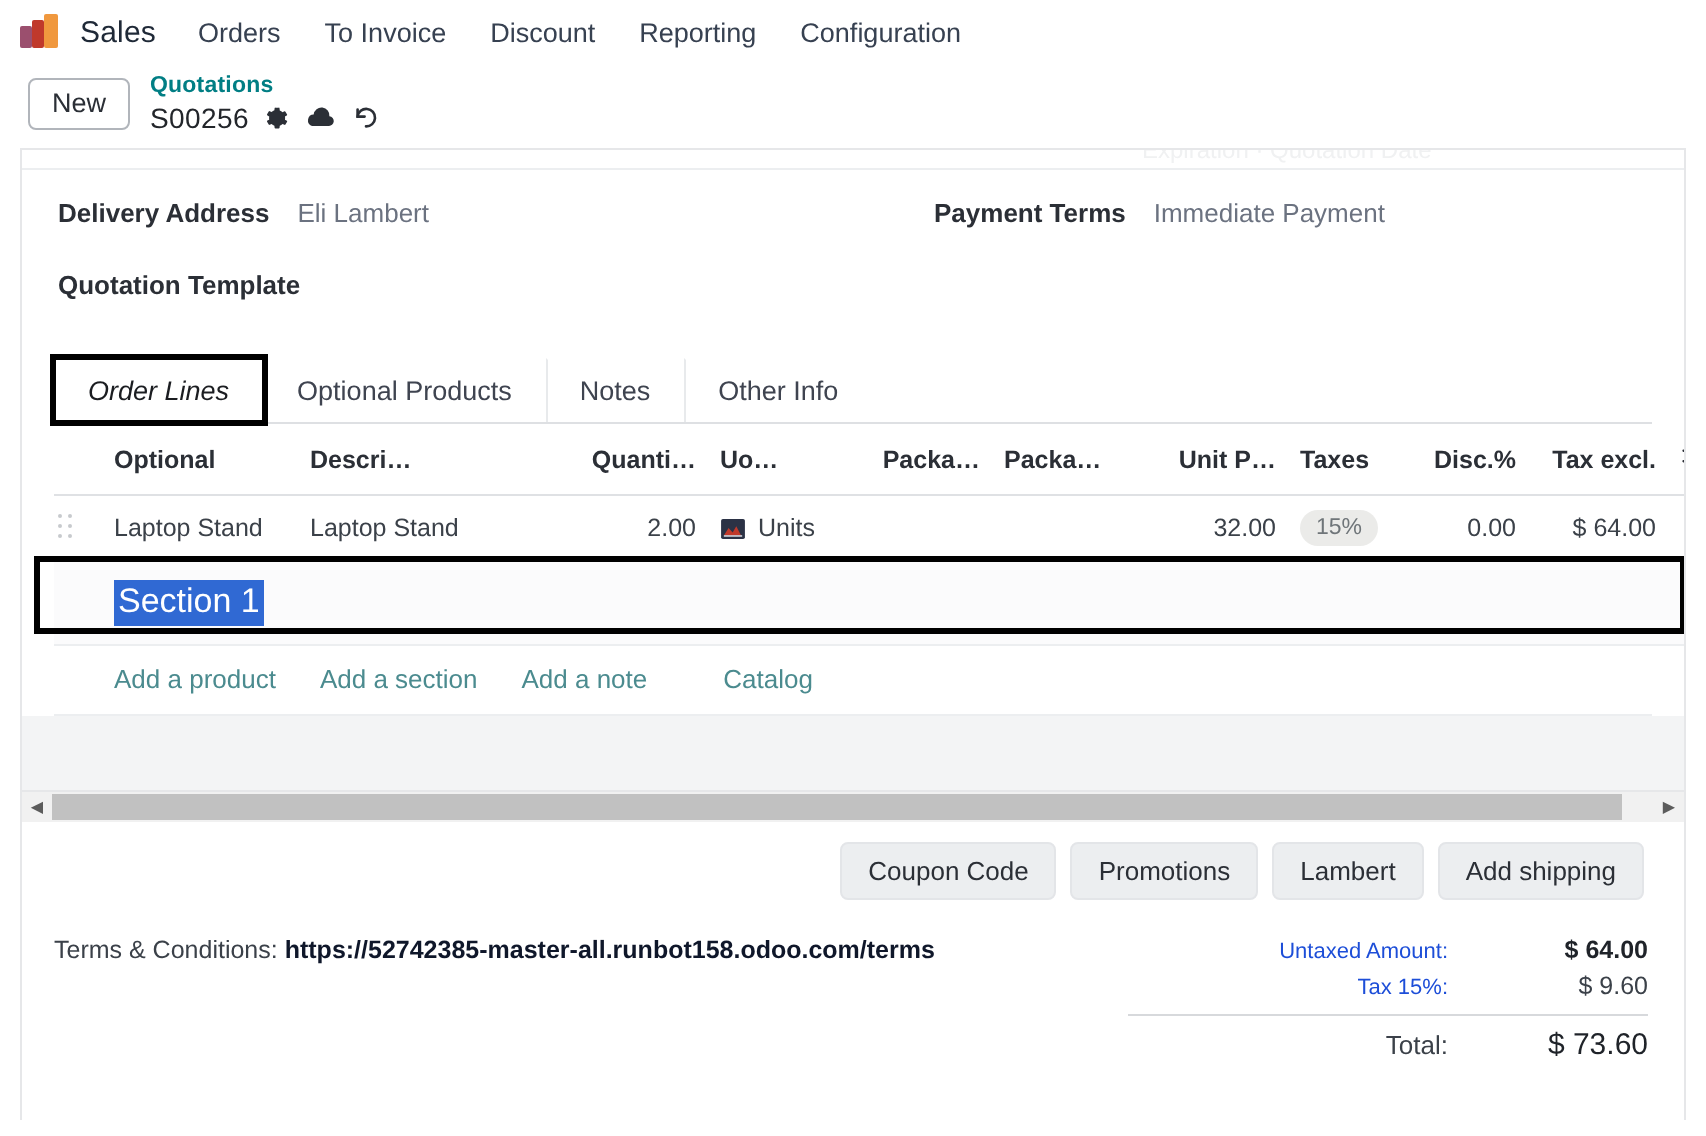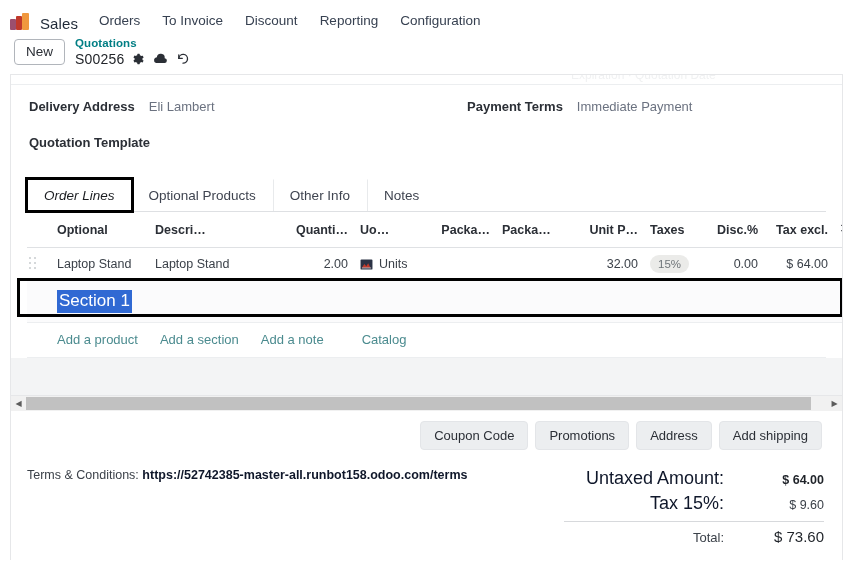--- a/index.html
+++ b/index.html
@@ -13,21 +13,21 @@
     font-size: 13px;
     color: #374151;
     -webkit-font-smoothing: antialiased;
   }
   .app { position: relative; width: 853px; height: 568px; background: #fff; }
 
   
   .navbar {
     height: 32px;
     display: flex;
-    align-items: flex-end;
+    align-items: center;
     padding: 0 6px;
     background: #ffffff;
     gap: 0px;
   }
   .brand-logo {
     width: 22px; height: 20px;
     margin: 0 6px 0 4px;
     position: relative;
     flex: 0 0 auto;
   }
@@ -321,21 +321,21 @@
     white-space: nowrap;
   }
 
   
   .bottom-area { display: flex; padding: 4px 18px 0 16px; }
   .terms { flex: 1; font-size: 12.5px; color: #3b4149; padding-top: 4px; }
   .terms a { color: #0f172a; text-decoration: none; cursor: pointer; font-weight: bold; }
 
   .totals { width: 260px; padding-top: 2px; }
   .tot-row { display: flex; justify-content: flex-end; align-items: baseline; padding: 2px 0; }
-  .tot-label { font-size: 18px; color: #0f172a; text-align: right; padding-right: 16px; }
+  .tot-label { font-size: 11px; color: #1d4ed8; text-align: right; padding-right: 16px; }
   .tot-val { font-size: 12.5px; color: #3b4149; width: 84px; text-align: right; }
   .tot-val.bold { font-weight: bold; color: #1f2329; }
   .tot-row.total { border-top: 1px solid #d7d9dc; margin-top: 5px; padding-top: 6px; }
   .tot-row.total .tot-label { font-size: 13px; color: #3b4149; }
   .tot-row.total .tot-val { font-size: 15px; font-weight: normal; color: #1f2329; }
   .margin-row { display: flex; justify-content: flex-end; padding: 26px 18px 0 0; }
   .margin-row .tot-label { font-size: 12.5px; color: #5f656d; padding-right: 18px; }
   .margin-row .tot-val { font-size: 12.5px; color: #5f656d; width: 110px; text-align: right; }
 </style>
 </head>
@@ -406,22 +406,22 @@
           <span class="field-label right">Payment Terms</span>
           <span class="field-value">Immediate Payment</span>
         </div>
       </div>
     </div>
 
     <div class="notebook">
       <div class="tabs">
         <div class="tab active highlight">Order Lines</div>
         <div class="tab">Optional Products</div>
+        <div class="tab">Notes</div>
         <div class="tab">Other Info</div>
-        <div class="tab">Notes</div>
       </div>
     </div>
 
     <div class="lines">
       <table class="o-list">
         <colgroup>
           <col style="width:24px">
           <col style="width:98px">
           <col style="width:115px">
           <col style="width:90px">
@@ -527,21 +527,21 @@
       <div class="arrow">◀</div>
       <div class="track">
         <div class="thumb"></div>
       </div>
       <div class="arrow">▶</div>
     </div>
 
     <div class="lines-btns">
       <button class="btn-sec">Coupon Code</button>
       <button class="btn-sec">Promotions</button>
-      <button class="btn-sec">Address</button>
+      <button class="btn-sec">Lambert</button>
       <button class="btn-sec">Add shipping</button>
     </div>
 
     <div class="bottom-area">
       <div class="terms">
         <span>Terms &amp; Conditions:</span>
         <a>https://52742385-master-all.runbot158.odoo.com/terms</a>
       </div>
       <div class="totals">
         <div class="tot-row">

